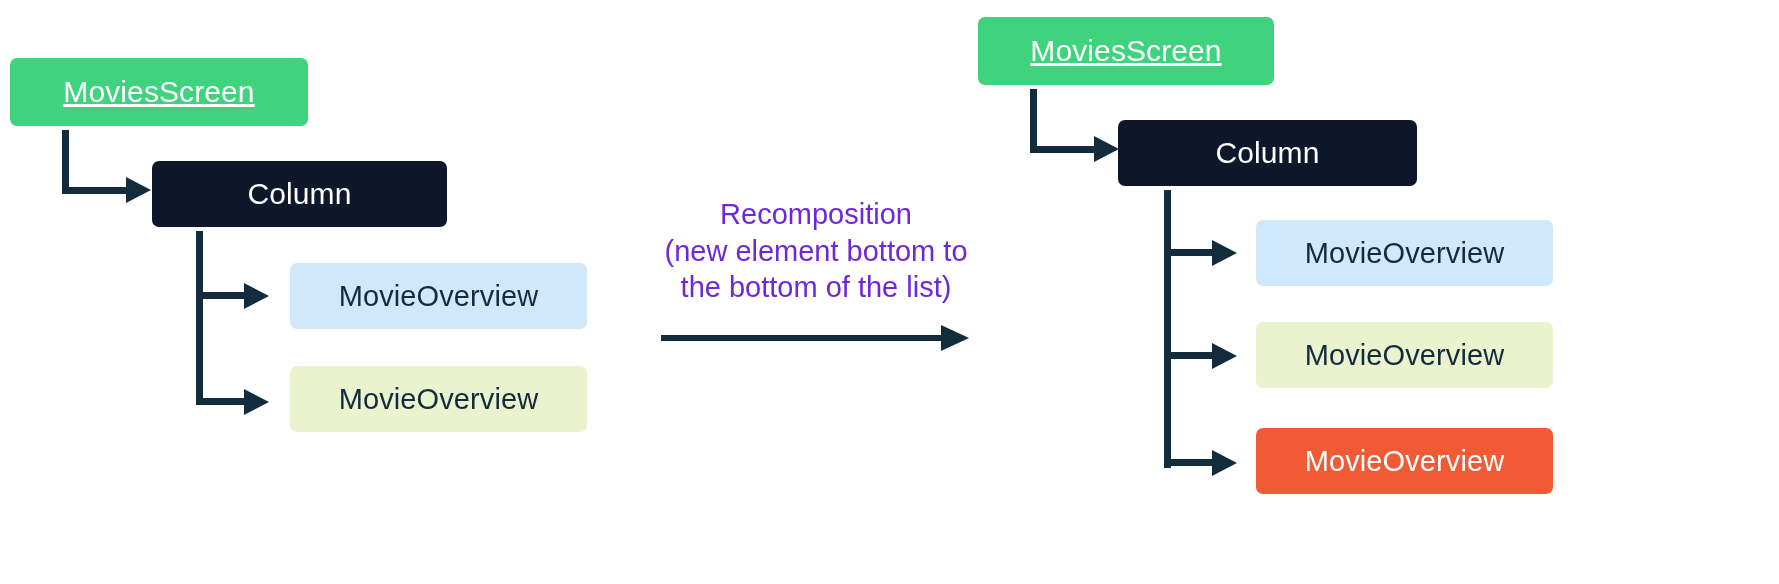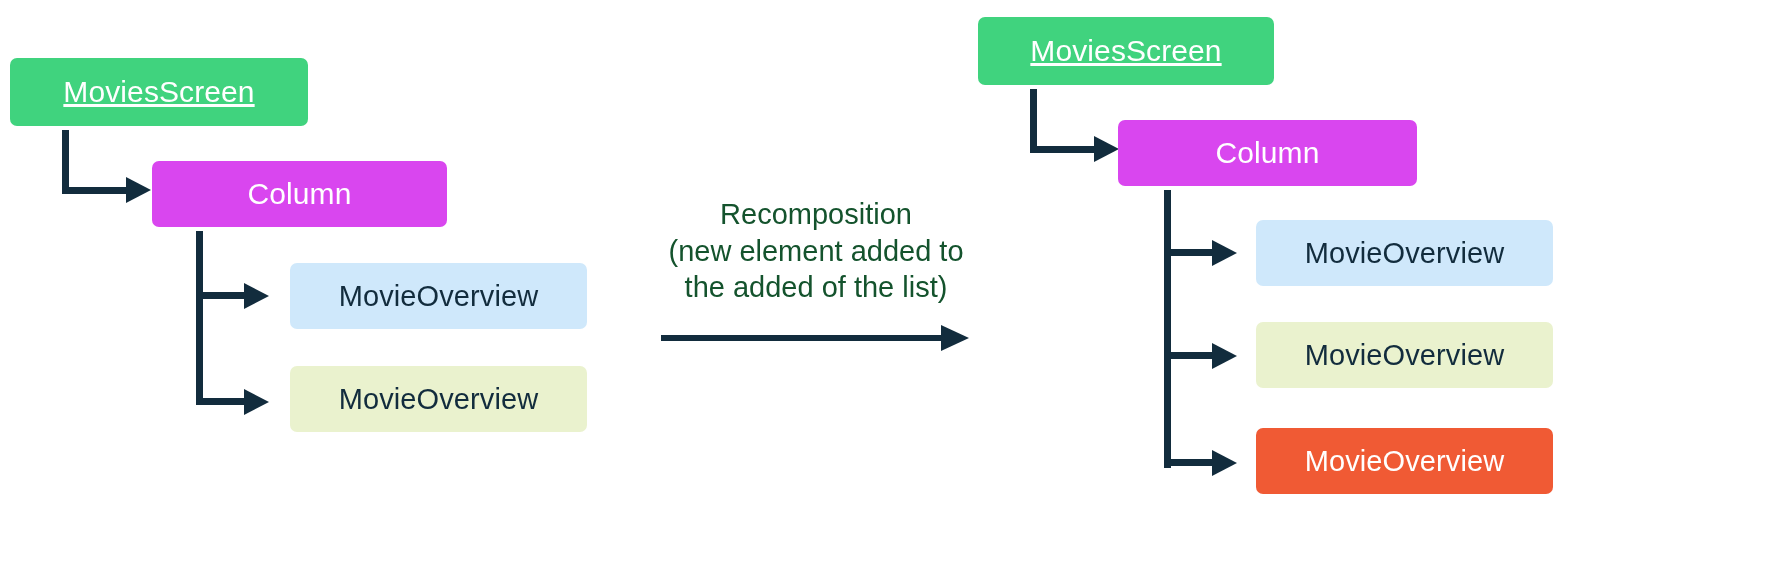--- a/index.html
+++ b/index.html
@@ -24,42 +24,42 @@
     letter-spacing:.1px;
   }
   .node-label{
     display:block;
     line-height:1;
     font-weight:400;
   }
 
   
   .n-screen{ background:#40D37E; color:#ffffff;text-decoration:underline; }
-  .n-column{ background:#d946ef; color:#ffffff; }
+  .n-column{ background:#0f172a; color:#ffffff; }
   .n-ov-blue{ background:#CFE8FB; color:#122C3D; }
   .n-ov-lime{ background:#EAF2CE; color:#122C3D; }
   .n-ov-orange{ background:#F05A34; color:#ffffff; }
 
   
   .conn{ position:absolute; background:#122C3D; }
   .conn-v{ width:7px; }
   .conn-h{ height:7px; }
 
   .arrowhead{
     position:absolute;
     width:0;height:0;
     border-top:13px solid transparent;
     border-bottom:13px solid transparent;
     border-left:25px solid #122C3D;
   }
 
   
   .caption{
     position:absolute;
-    color:#14532d;
+    color:#6d28d9;
     text-align:center;
     line-height:1.26;
     white-space:nowrap;
   }
   .caption .cl{ display:block; }
 
   .big-arrow-line{
     position:absolute;
     height:6px;
     background:#122C3D;
@@ -104,22 +104,22 @@
     <div class="node n-ov-lime" style="left:290px;top:366px;width:297px;height:66px;font-size:29px;">
       <span class="node-label">MovieOverview</span>
     </div>
 
   </div>
 
   <div>
 
     <div class="caption" style="left:656px;top:196px;width:320px;font-size:29px;">
       <span class="cl">Recomposition</span>
-      <span class="cl">(new element added to</span>
-      <span class="cl">the added of the list)</span>
+      <span class="cl">(new element bottom to</span>
+      <span class="cl">the bottom of the list)</span>
     </div>
 
     <div class="big-arrow-line" style="left:661px;top:335px;width:283px;"></div>
     <div class="big-arrow-head" style="left:941px;top:325px;"></div>
 
   </div>
 
   <div>
 
     <div class="node n-screen" style="left:978px;top:17px;width:296px;height:68px;font-size:30px;">

